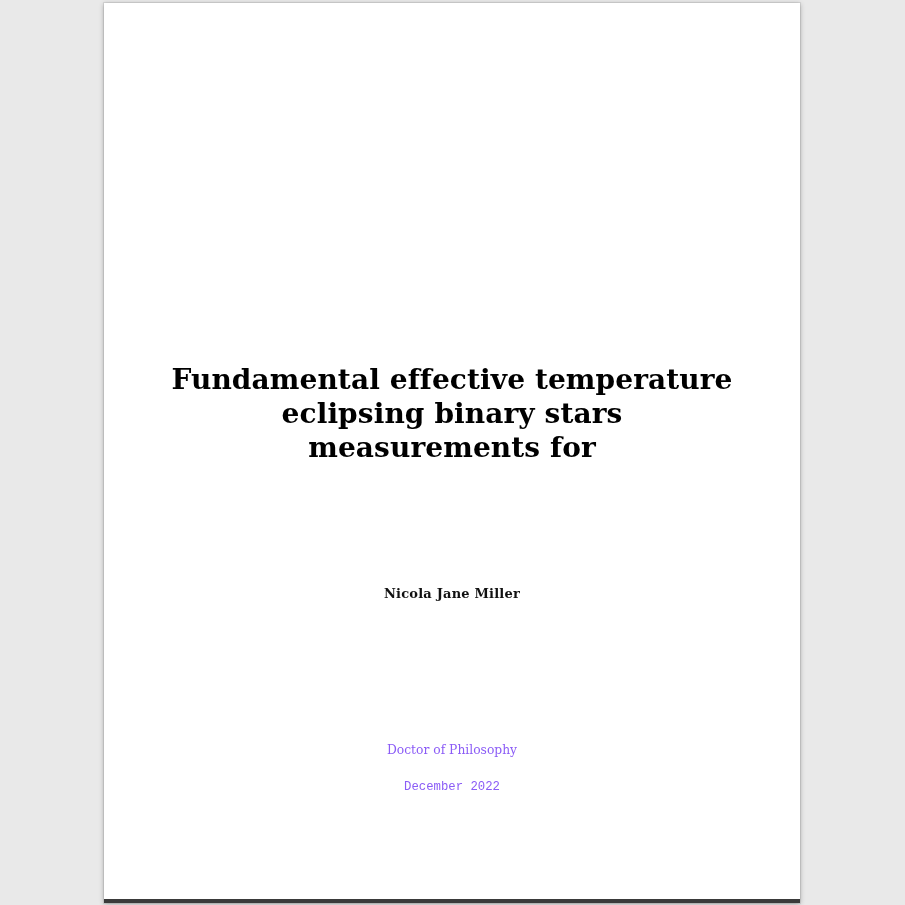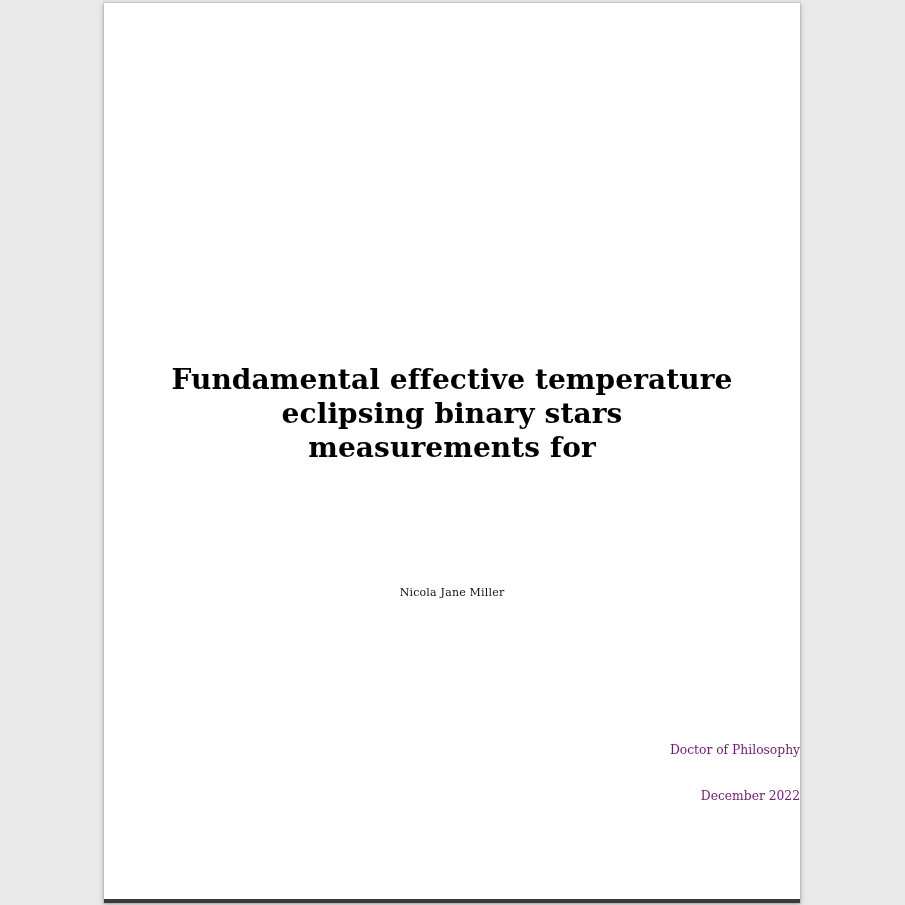--- a/index.html
+++ b/index.html
@@ -72,44 +72,44 @@
   .author-block {
     position: absolute;
     top: 583px;
     left: 0;
     width: 100%;
     text-align: center;
   }
 
   .author-name {
     font-family: "DejaVu Serif", "Liberation Serif", serif;
-    font-weight: normal;
-    font-size: 11px;
+    font-weight: bold;
+    font-size: 13px;
     color: #111111;
     letter-spacing: 0.2px;
   }
 
   .footer-block {
     position: absolute;
     top: 733px;
     left: 0;
     width: 100%;
     text-align: center;
   }
 
   .footer-line {
     font-family: "DejaVu Serif", "Liberation Serif", serif;
     font-size: 12.3px;
-    color: #701a75;
+    color: #8b5cf6;
     line-height: 29px;
-    text-align: right;
   }
 
   .footer-line.spaced {
-    margin-top: 17px;
+    margin-top: 8px;
+    font-family: Liberation Mono, monospace;
   }
 </style>
 </head>
 <body>
 
 <div id="viewport">
 
   <div id="page">
     <div class="page-content">
 

